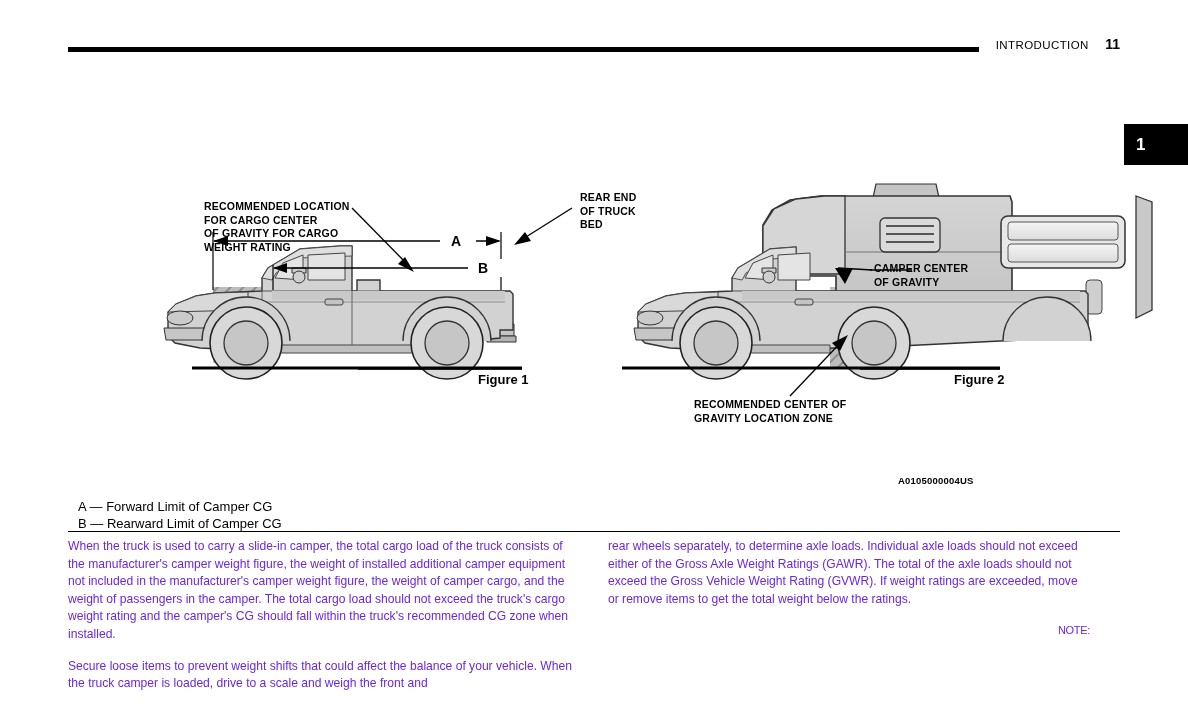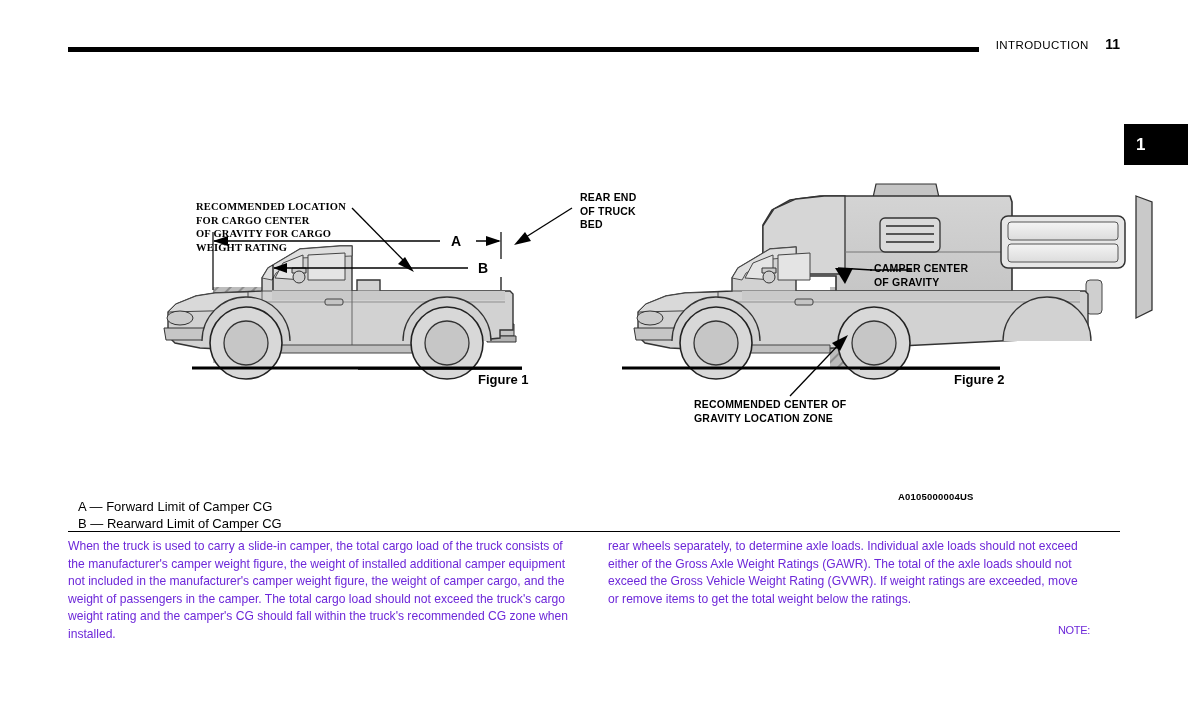--- a/index.html
+++ b/index.html
@@ -104,21 +104,20 @@
     color: #000;
   }
   .art-code {
     position: absolute;
     left: 898px;
     top: 475px;
     font-size: 9.5px;
     font-weight: bold;
     letter-spacing: 0.2px;
     color: #000;
-    margin-top: 16px;
   }
 
   
   .legend {
     position: absolute;
     left: 78px;
     top: 498px;
     font-size: 13px;
     line-height: 17px;
     color: #000;
@@ -377,21 +376,21 @@
 
       <g>
         <line x1="790" y1="236" x2="845" y2="178" stroke="#000" stroke-width="1.3"></line>
         <polygon points="848,175 840,191 832,183" fill="#000"></polygon>
       </g>
 
       <line x1="860" y1="209" x2="1000" y2="209" stroke="#000" stroke-width="1.6"></line>
     </g>
   </svg>
 
-  <div class="callout" style="left:196px; top:40px;font-family:Liberation Serif, serif;">RECOMMENDED LOCATION
+  <div class="callout" style="left:204px; top:40px;">RECOMMENDED LOCATION
 FOR CARGO CENTER
 OF GRAVITY FOR CARGO
 WEIGHT RATING</div>
 
   <div class="callout" style="left:580px; top:31px;">REAR END
 OF TRUCK
 BED</div>
 
   <div class="callout" style="left:874px; top:102px;">CAMPER CENTER
 OF GRAVITY</div>
@@ -411,20 +410,21 @@
 <div class="legend">
   <div>A — Forward Limit of Camper CG</div>
   <div>B — Rearward Limit of Camper CG</div>
 </div>
 <div class="legend-rule"></div>
 
 <div class="body-cols">
 
   <div class="col col-left">
     <p>When the truck is used to carry a slide-in camper, the total cargo load of the truck consists of the manufacturer's camper weight figure, the weight of installed additional camper equipment not included in the manufacturer's camper weight figure, the weight of camper cargo, and the weight of passengers in the camper. The total cargo load should not exceed the truck's cargo weight rating and the camper's CG should fall within the truck's recommended CG zone when installed.</p>
+    <p>Secure loose items to prevent weight shifts that could affect the balance of your vehicle. When the truck camper is loaded, drive to a scale and weigh the front and</p>
   </div>
 
   <div class="col col-right">
     <p>rear wheels separately, to determine axle loads. Individual axle loads should not exceed either of the Gross Axle Weight Ratings (GAWR). The total of the axle loads should not exceed the Gross Vehicle Weight Rating (GVWR). If weight ratings are exceeded, move or remove items to get the total weight below the ratings.</p>
     <p class="note-head">NOTE:</p>
   </div>
 
 </div>
 
 </body></html>

